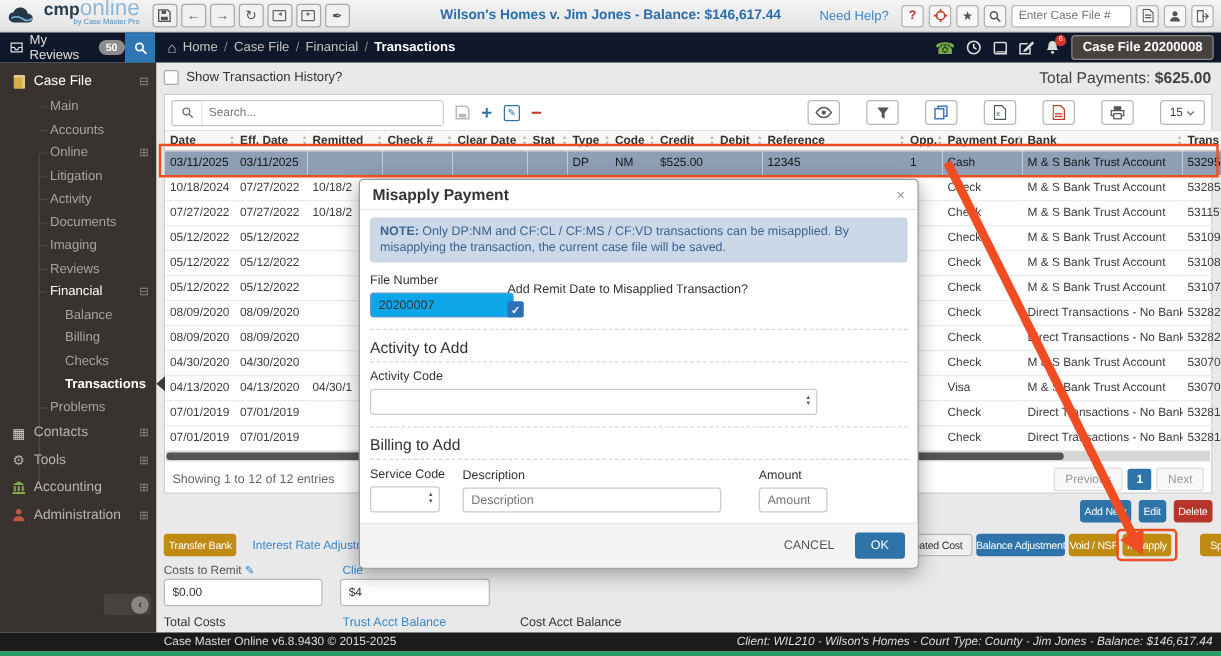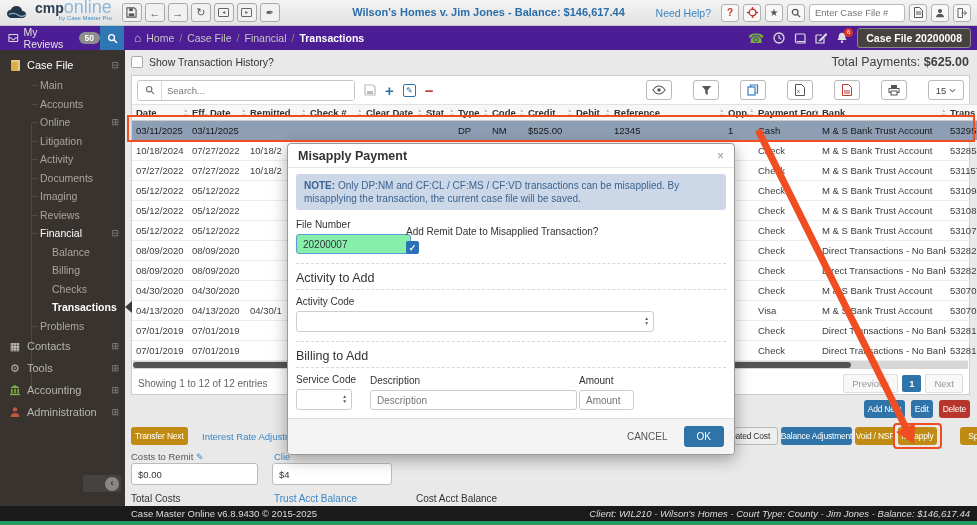--- a/index.html
+++ b/index.html
@@ -14,21 +14,21 @@
   .logo-tag{font-size:6px;color:#4a90c4;text-align:right;display:block}
   .navbtn{width:20px;height:19px;border:1px solid #a9a9a9;border-radius:3px;background:#f1f1f1;color:#555;display:flex;align-items:center;justify-content:center;font-size:11px;margin-right:3px}
   .boxic{width:11px;height:9px;border:1px solid #666;border-radius:1px;font-size:6px;line-height:7px;text-align:center;color:#666}
   #case-title{position:absolute;left:50%;top:6px;transform:translateX(-50%);font-weight:bold;color:#2a6da9;font-size:11px;white-space:nowrap}
   .tb-right{margin-left:auto;display:flex;align-items:center;gap:4px}
   .needhelp{color:#3a87c8;font-size:10.5px;margin-right:6px}
   .sqbtn{width:18px;height:18px;border:1px solid #b2b2b2;border-radius:3px;background:#f7f7f7;display:flex;align-items:center;justify-content:center;font-size:10px;color:#555}
   .sqbtn.red{color:#c0392b;font-weight:bold}
   #case-input{width:96px;height:18px;border:1px solid #b9b9b9;border-radius:3px;font-size:9.5px;padding:0 5px;color:#444}
   
-  #ctxbar{position:absolute;left:0;top:26px;width:977px;height:24px;background:#4c1d95;display:flex;align-items:center;z-index:5}
+  #ctxbar{position:absolute;left:0;top:26px;width:977px;height:24px;background:#0f172a;display:flex;align-items:center;z-index:5}
   #myreviews{width:100px;display:flex;align-items:center;gap:5px;padding-left:8px;color:#e4e1de;font-size:10.5px}
   .badge-pill{background:#8d8d8d;color:#fff;border-radius:8px;font-size:8.5px;padding:1px 6px;font-weight:bold}
   #side-search{width:24px;height:24px;background:#2f76b5;display:flex;align-items:center;justify-content:center}
   #breadcrumb{display:flex;align-items:center;gap:5px;margin-left:10px;font-size:10.5px;color:#c8c4c0}
   #breadcrumb .sep{color:#8a8683}
   #breadcrumb .last{color:#fff;font-weight:bold}
   .ctx-right{margin-left:auto;display:flex;align-items:center;gap:9px;padding-right:6px}
   .ctx-ic{position:relative;display:flex;align-items:center;justify-content:center}
   .bell-badge{position:absolute;top:-4px;right:-5px;background:#d8342c;color:#fff;border-radius:50%;width:9px;height:9px;font-size:6px;line-height:9px;text-align:center}
   #casefile-btn{border:1px solid #8a8a8a;border-radius:3px;background:#474240;color:#fff;font-size:10.5px;font-weight:bold;padding:3px 8px}
@@ -86,21 +86,21 @@
   .costinput{height:22px;border:1px solid #bbb;border-radius:3px;background:#fff;font-size:9.5px;padding:0 6px;color:#333}
   
   #modal{position:absolute;left:287px;top:143px;width:448px;background:#fff;border:1px solid #999;border-radius:4px;box-shadow:0 4px 16px rgba(0,0,0,.35);z-index:50}
   #modal-head{display:flex;align-items:center;padding:5px 10px;border-bottom:1px solid #e5e5e5;font-size:12.5px;font-weight:bold;color:#333;height:24px}
   #modal-close{margin-left:auto;color:#999;font-size:12px;font-weight:normal}
   #modal-body{padding:6px 8px 8px}
   .note{background:#ccd7e8;border-radius:3px;color:#3c6490;font-size:10px;padding:5px 8px;line-height:13px;margin-bottom:9px}
   .frow{display:flex;align-items:flex-end}
   .fcol label{display:block;font-size:10px;color:#333;margin-bottom:4px;white-space:nowrap}
   .inp{height:20px;border:1px solid #ccc;border-radius:3px;font-size:10px;padding:0 6px;color:#333;width:100%}
-  .inp.yellow{background:#86efac;border-color:#5b9bd5;width:115px}
+  .inp.yellow{background:#0ea5e9;border-color:#5b9bd5;width:115px}
   .cb-checked{display:inline-flex;width:13px;height:13px;background:#2d72b8;border-radius:2px;color:#fff;font-size:9px;align-items:center;justify-content:center;font-weight:bold}
   .sect{border-top:1px dashed #d8d8d8;margin-top:9px;padding-top:7px}
   .sect-h{font-size:12.5px;color:#333;border-bottom:1px dashed #d8d8d8;padding-bottom:4px;margin-bottom:6px}
   .fsel{position:relative;height:21px;border:1px solid #ccc;border-radius:3px;background:#fff}
   .ud{position:absolute;right:5px;top:4px;display:flex;flex-direction:column;font-size:5.5px;line-height:5px;color:#555;font-style:normal}
   #modal-foot{background:#f4f4f4;border-top:1px solid #ddd;border-radius:0 0 4px 4px;display:flex;align-items:center;justify-content:flex-end;gap:16px;padding:8px 10px;height:36px}
   #cancel-btn{color:#555;font-size:10px}
   #ok-btn{background:#2e74a8;color:#fff;border:0;border-radius:3px;font-size:10px;padding:5px 13px}
   
   #footer{position:absolute;left:0;top:506px;width:977px;height:15px;background:#1b1b1b;color:#ddd;font-size:9.5px;display:flex;align-items:center;z-index:55}
@@ -721,21 +721,21 @@
     </div>
   </div>
 </div>
 
 <div style="position:absolute;right:7px;top:400px;display:flex;gap:6px">
   <span class="btn btn-blue">Add New</span>
   <span class="btn btn-blue">Edit</span>
   <span class="btn btn-red">Delete</span>
 </div>
 
-<span class="btn btn-gold" style="position:absolute;left:131px;top:427px">Transfer Next</span>
+<span class="btn btn-gold" style="position:absolute;left:131px;top:427px">Transfer Bank</span>
 <span class="linklike" style="position:absolute;left:202px;top:431px">Interest Rate Adjustments</span>
 
 <span class="btn btn-gray" style="position:absolute;left:723px;top:427px;width:55px">pated Cost</span>
 <span class="btn btn-blue" style="position:absolute;left:781px;top:427px;width:71px">Balance Adjustment</span>
 <span class="btn btn-gold" style="position:absolute;left:855px;top:427px;width:40px">Void / NSF</span>
 <span class="btn btn-gold" style="position:absolute;left:898px;top:427px;width:39px">Misapply</span>
 <span class="btn btn-gold" style="position:absolute;left:960px;top:427px;width:32px">Split</span>
 
 <div style="position:absolute;left:131px;top:451px" class="smlabel"><span>Costs to Remit</span> <span style="color:#3a87c8;font-size:9px">✎</span></div>
 <input class="costinput" style="position: absolute; left: 131px; top: 463px; width: 127px;" value="$0.00">
@@ -783,21 +783,21 @@
               <i class="ud">
                 <span>▴</span>
                 <span>▾</span>
               </i>
             </div>
         </div>
         <div class="fcol" style="width:207px;margin-left:18px">
           <label>Description</label>
           <input class="inp" placeholder="Description" style="">
         </div>
-        <div class="fcol" style="width:55px;margin-left:2px">
+        <div class="fcol" style="width:55px;margin-left:30px">
           <label>Amount</label>
           <input class="inp" placeholder="Amount" style="">
         </div>
       </div>
     </div>
   </div>
   <div id="modal-foot">
     <span id="cancel-btn">CANCEL</span>
     <button id="ok-btn">OK</button>
   </div>

